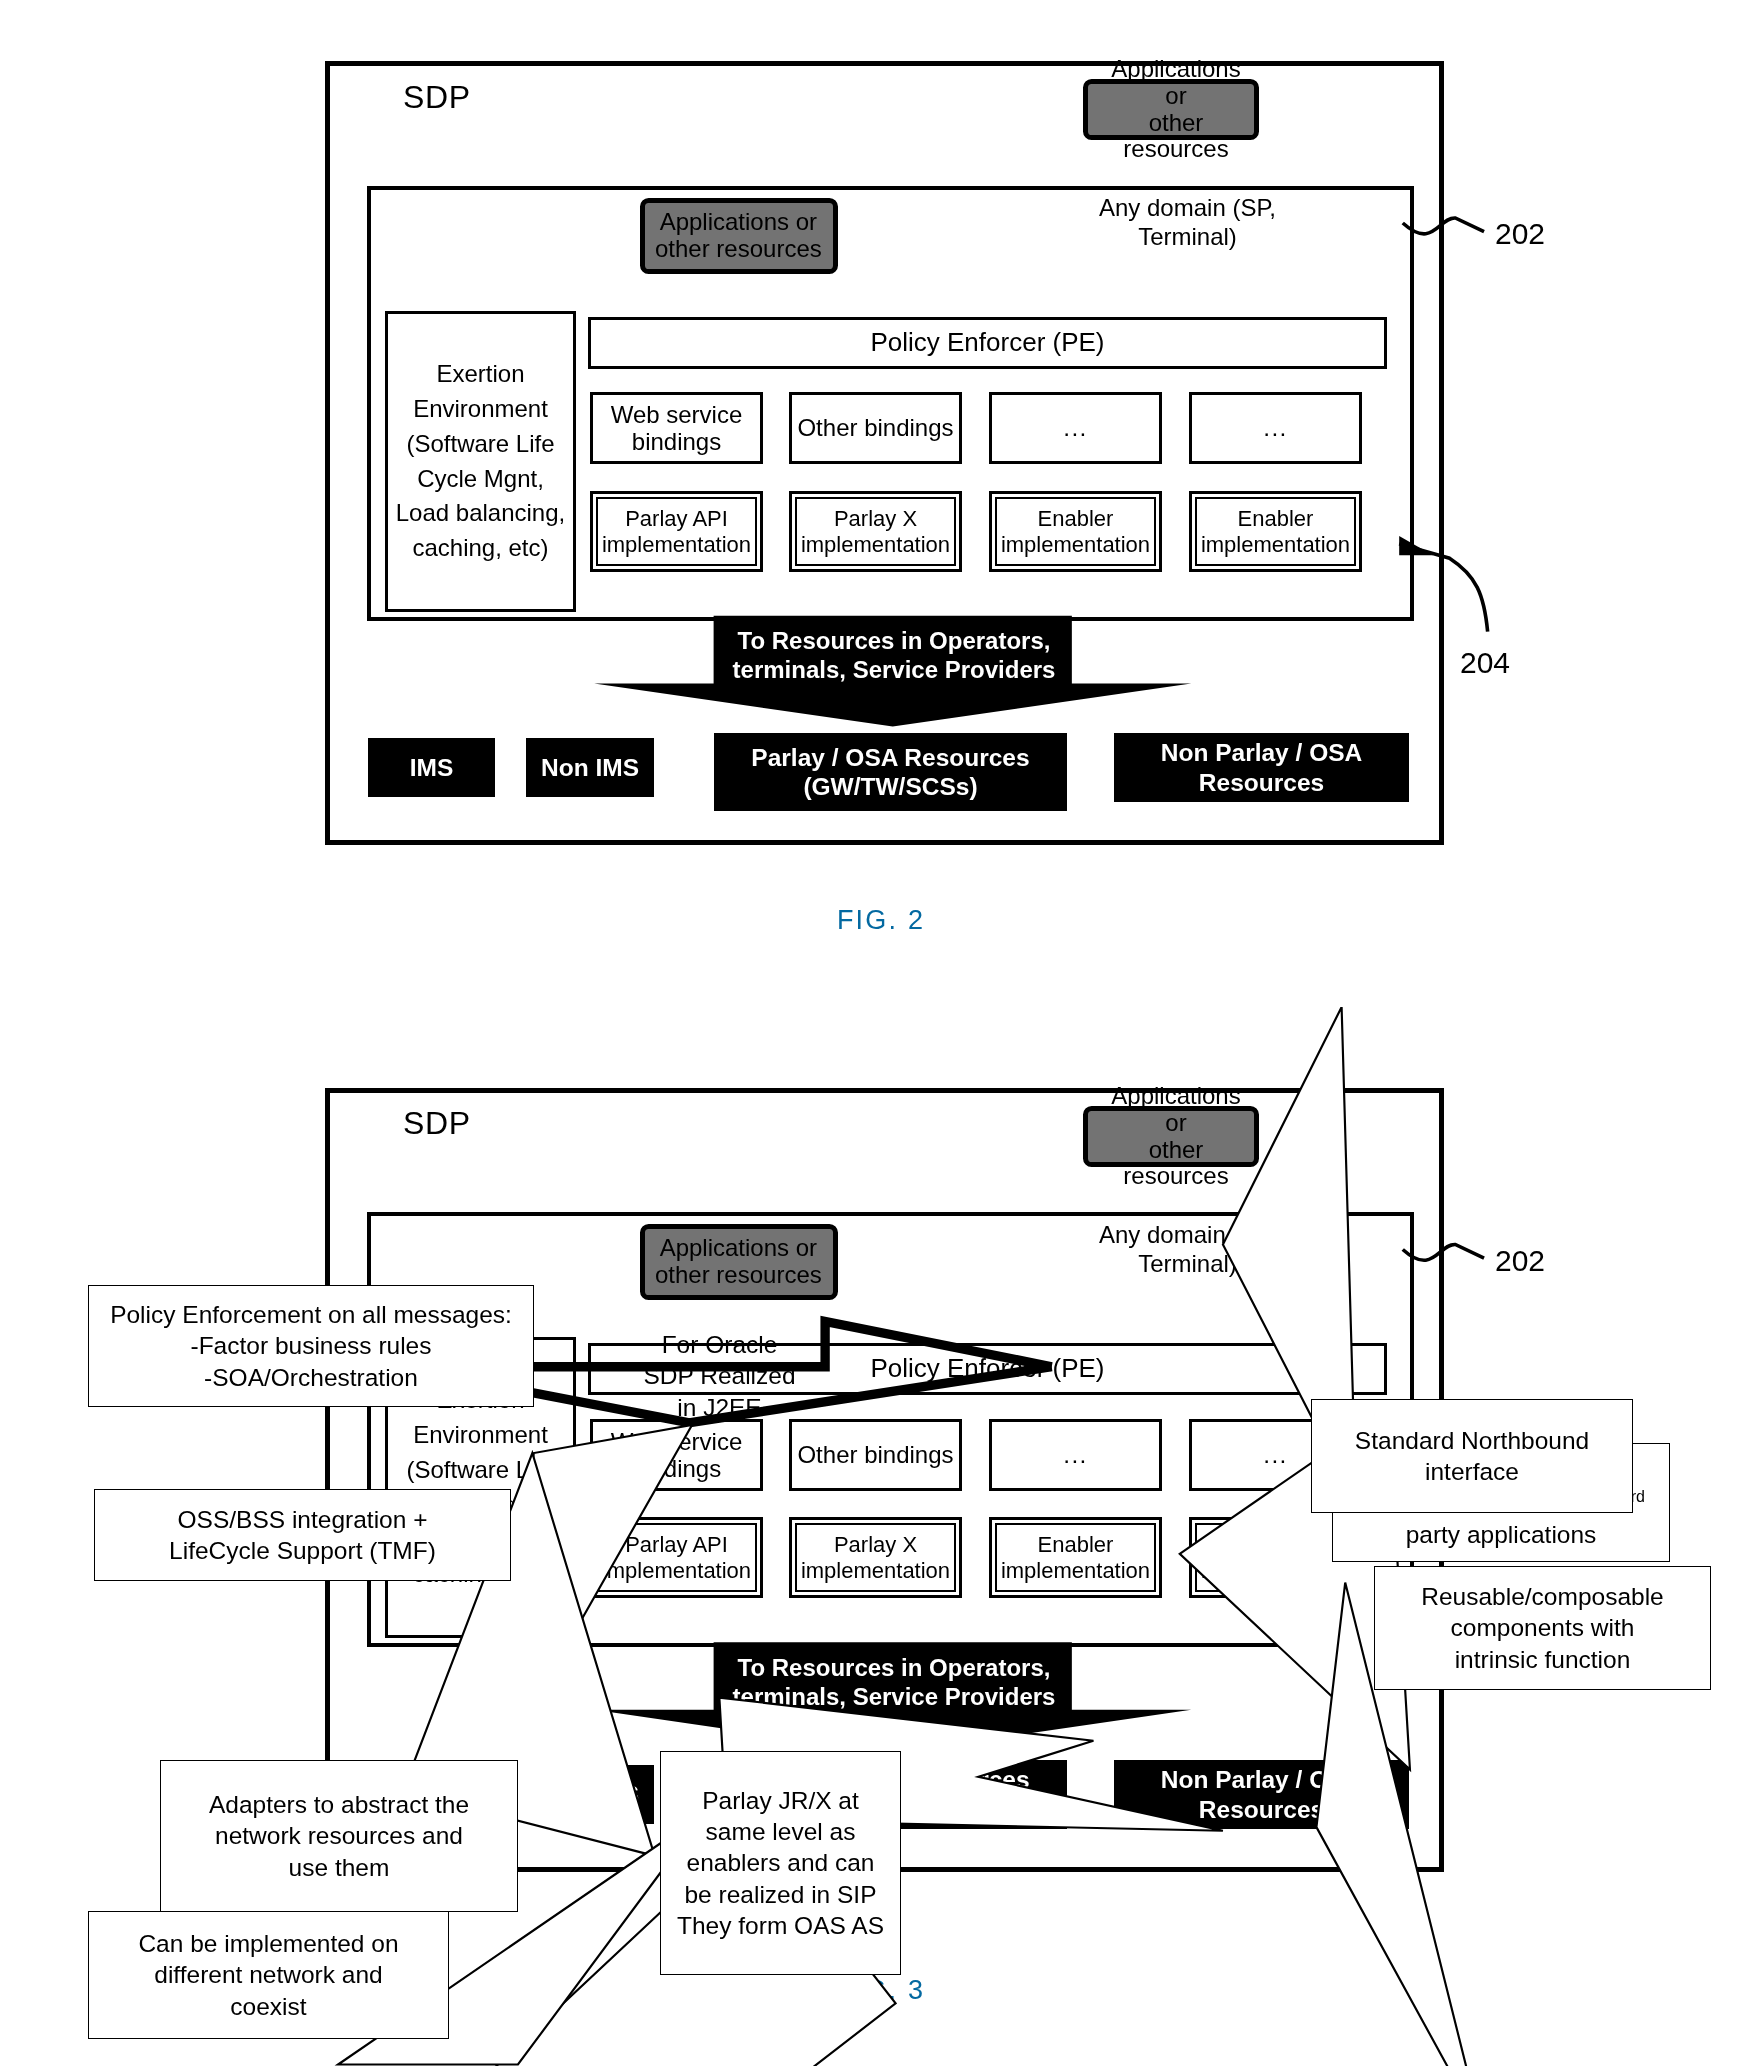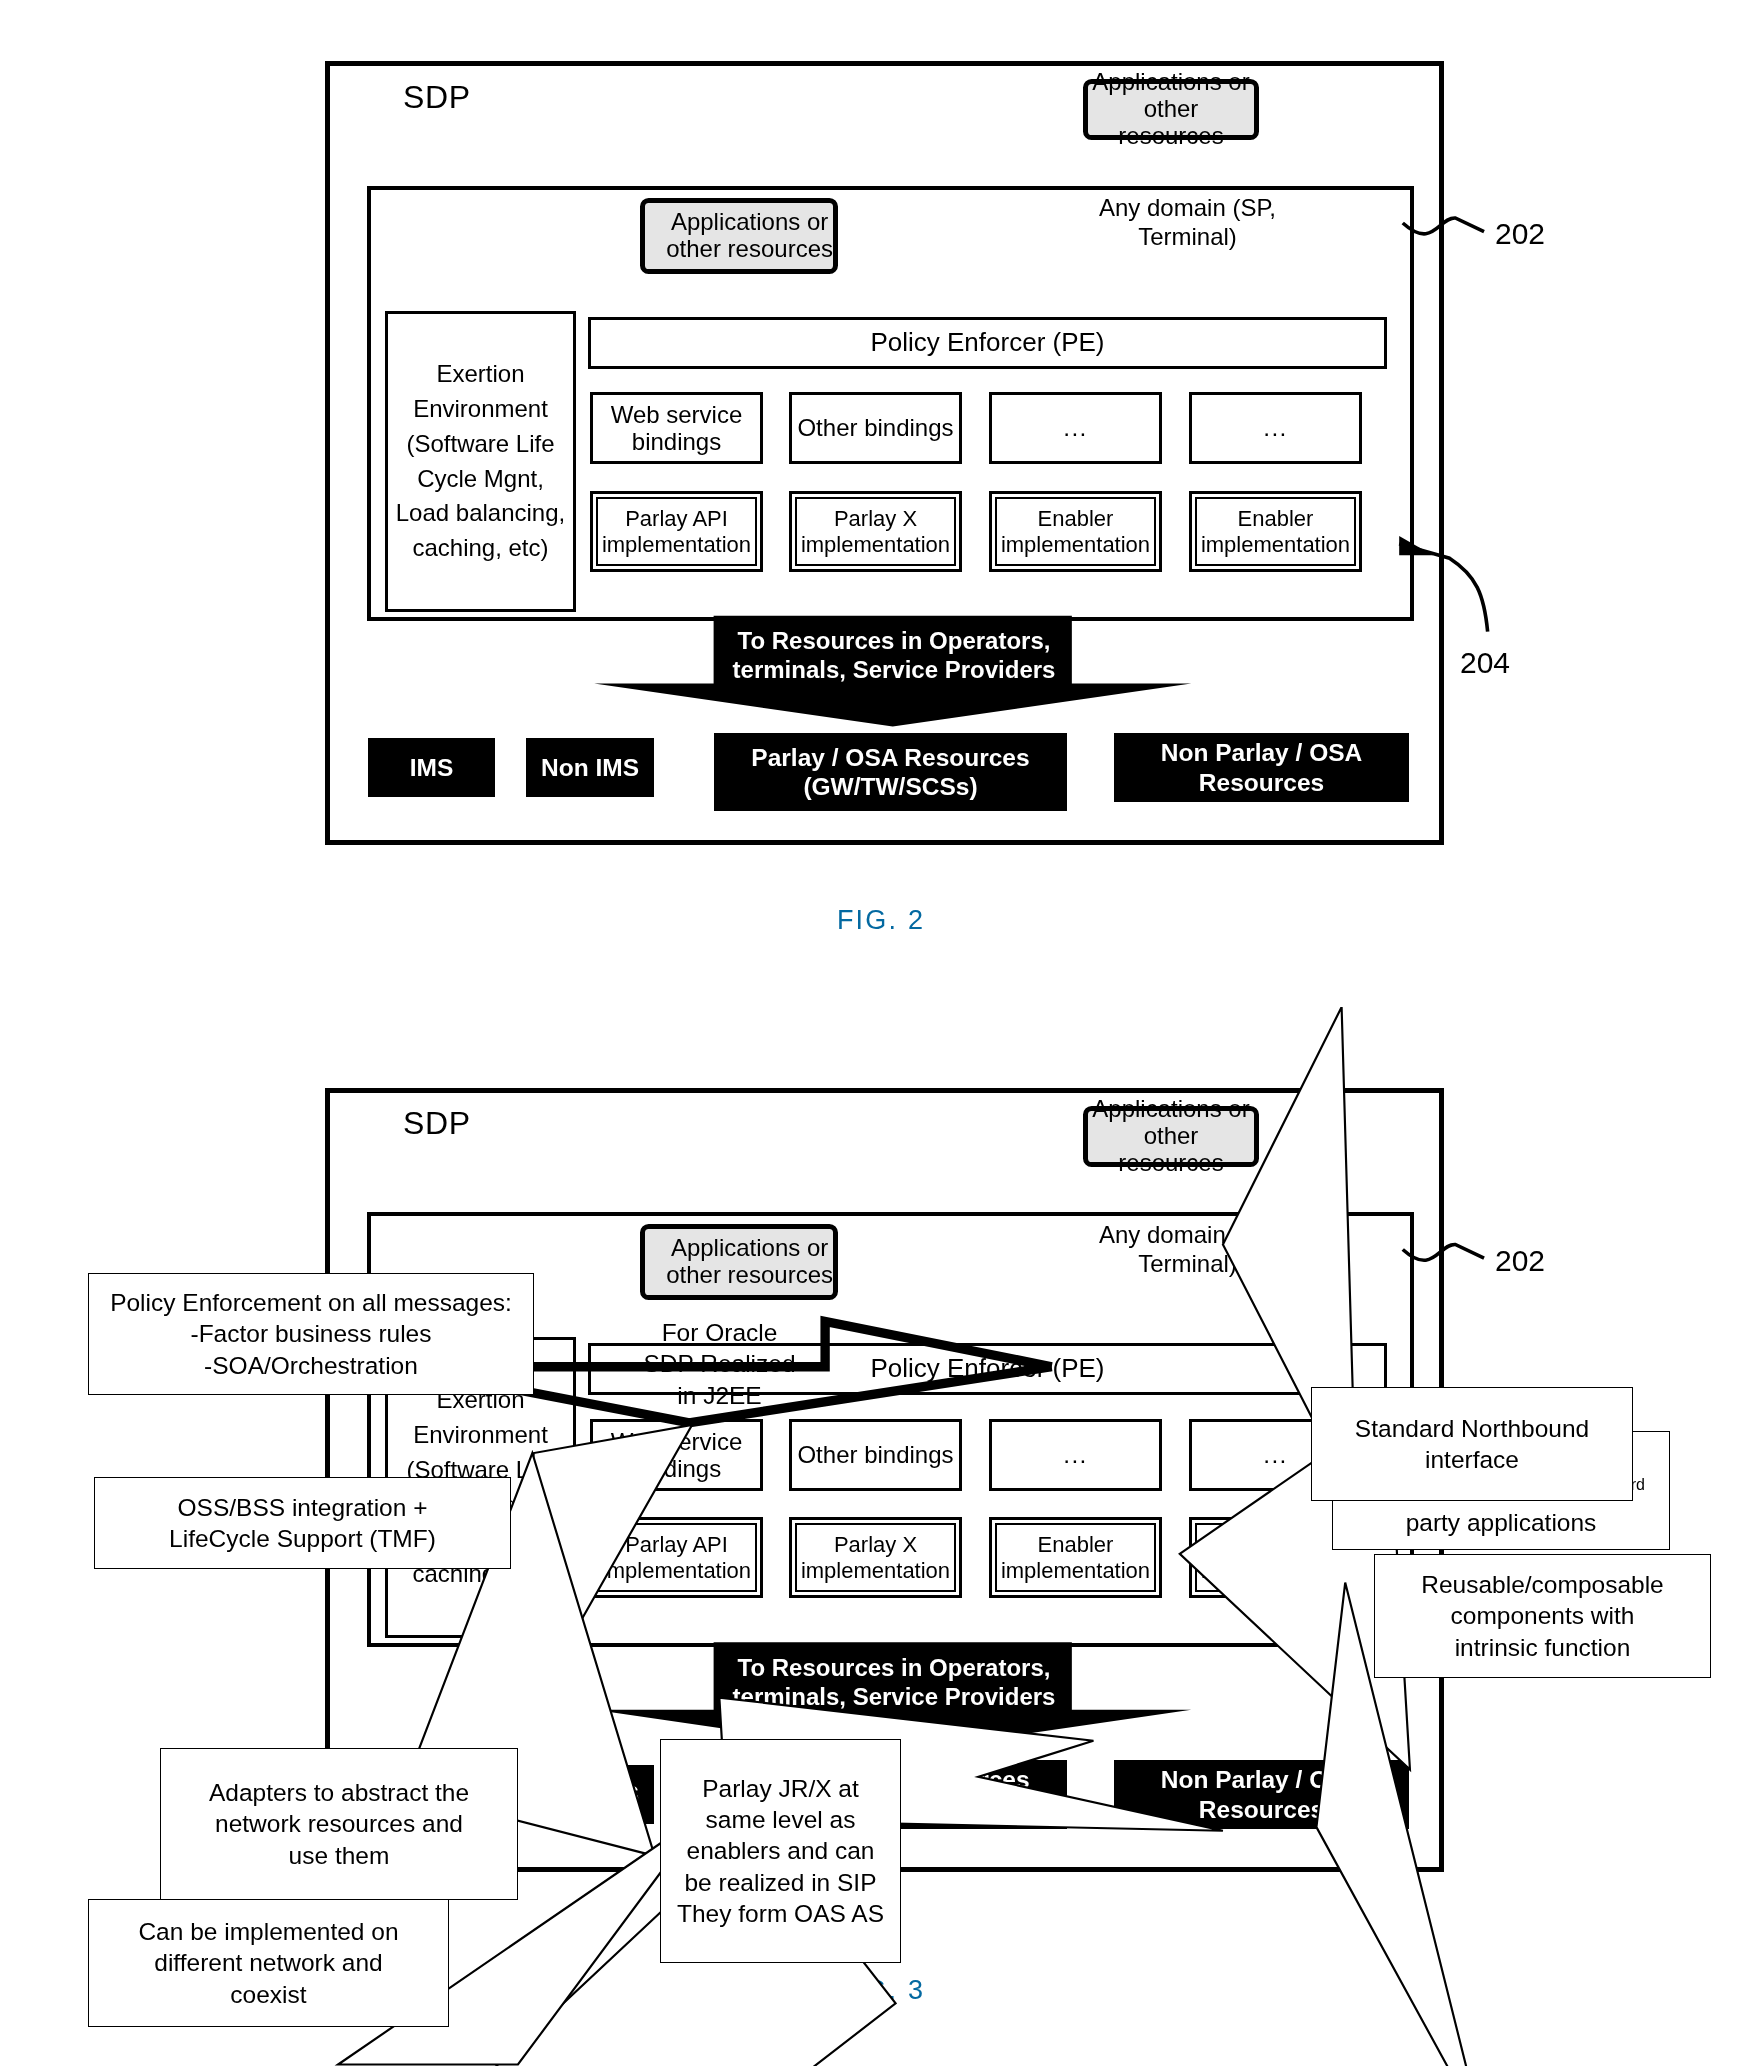--- a/index.html
+++ b/index.html
@@ -28,27 +28,28 @@
   .domain-frame {
     position: absolute;
     border: 4.3px solid #000;
     background: #fff;
     box-sizing: border-box;
   }
   .rbox {
     position: absolute;
     border: 5px solid #000;
     border-radius: 8.6px;
-    background: #e5e5e5;
+    background: #737373;
     box-sizing: border-box;
     display: flex;
     align-items: center;
-    justify-content: flex-end;
+    justify-content: flex-start;
     text-align: center;
     line-height: 1.12;
+    padding-left: 10px;
   }
   .sbox {
     position: absolute;
     border: 3.6px solid #000;
     background: #fff;
     box-sizing: border-box;
     display: flex;
     align-items: center;
     justify-content: center;
     text-align: center;
@@ -93,20 +94,21 @@
     position: absolute;
     border: 1.4px solid #000;
     background: #fff;
     box-sizing: border-box;
     display: flex;
     align-items: center;
     justify-content: center;
     text-align: center;
     line-height: 1.28;
     z-index: 40;
+    margin-top: 12px;
   }
   .fig-caption {
     position: absolute;
     text-align: center;
     letter-spacing: 2.2px;
     font-size: 27px;
     color: #0369a1;
   }
   .svg-layer {
     position: absolute;

